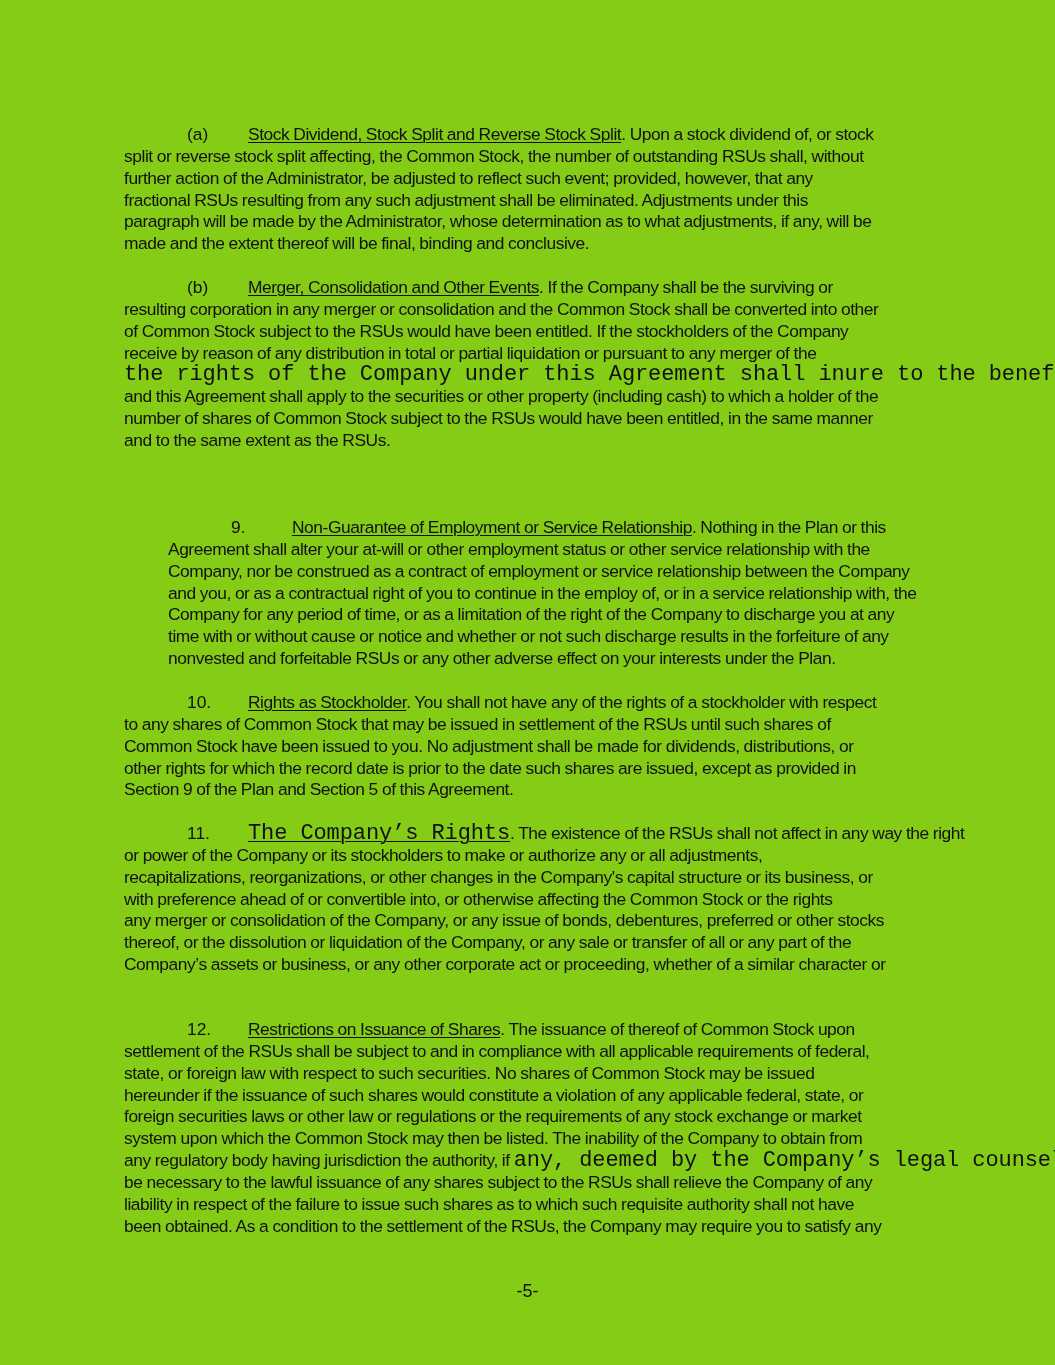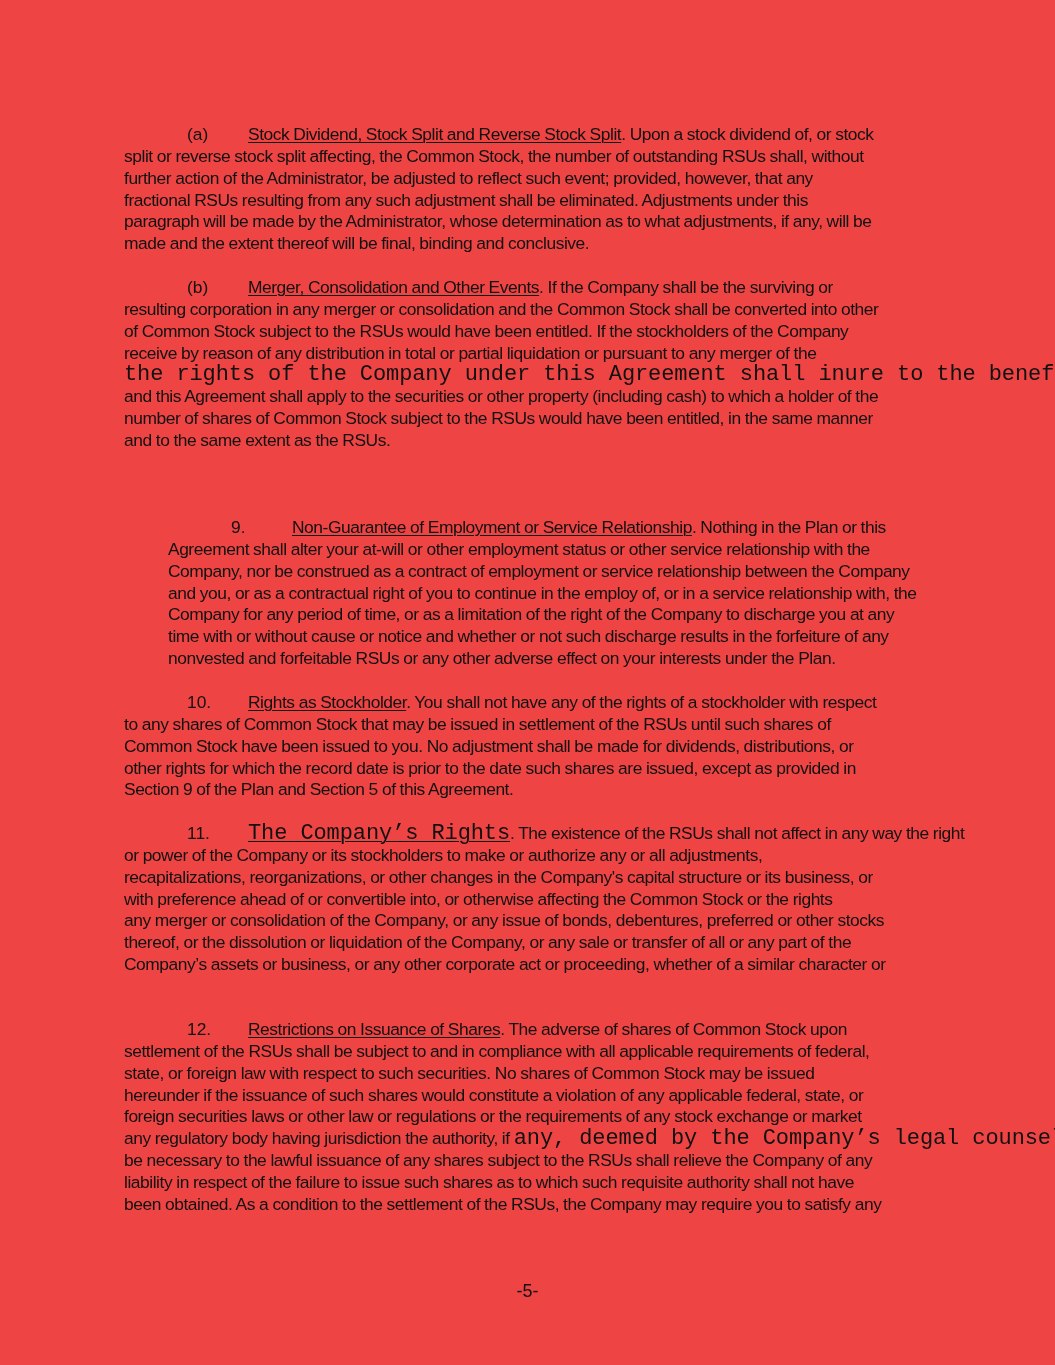--- a/index.html
+++ b/index.html
@@ -1,19 +1,19 @@
 <!DOCTYPE html>
 <html><head>
   <meta charset="utf-8">
   <style>
     html, body { margin: 0; padding: 0; background: #ffffff; }
     body { width: 1055px; height: 1365px; position: relative; overflow: hidden; }
     .page {
       position: absolute; left: 0; top: 0; width: 1055px; height: 1365px;
-      background: #ef4444; color: #111111;
+      background: #84cc16; color: #111111;
       font-family: "Liberation Sans", sans-serif;
       font-size: 17.4px;
       letter-spacing: -0.45px;
       word-spacing: -0.3px;
     }
     .para { position: absolute; left: 124px; width: 820px; }
     .line { height: 21.85px; line-height: 21.85px; white-space: nowrap; }
     .num { display: inline-block; width: 61px; margin-left: 63px; letter-spacing: 0; }
     .heading { text-decoration: underline; text-underline-offset: 2px; text-decoration-thickness: 1px; }
     .serif { font-family: Liberation Mono, monospace; font-size: 22px; letter-spacing: -0.1px; word-spacing: 0; }
@@ -77,26 +77,27 @@
     <div class="line">or power of the Company or its stockholders to make or authorize any or all adjustments,</div>
     <div class="line">recapitalizations, reorganizations, or other changes in the Company's capital structure or its business, or</div>
     <div class="line">with preference ahead of or convertible into, or otherwise affecting the Common Stock or the rights</div>
     <div class="line">any merger or consolidation of the Company, or any issue of bonds, debentures, preferred or other stocks</div>
     <div class="line">thereof, or the dissolution or liquidation of the Company, or any sale or transfer of all or any part of the</div>
     <div class="line">Company’s assets or business, or any other corporate act or proceeding, whether of a similar character or</div>
   </div>
 
   <div class="para" style="top:1019px;">
     <div class="line">
-      <span class="num">12.</span><span class="heading">Restrictions on Issuance of Shares</span><span>.  The adverse of shares of Common Stock upon</span>
+      <span class="num">12.</span><span class="heading">Restrictions on Issuance of Shares</span><span>.  The issuance of thereof of Common Stock upon</span>
     </div>
     <div class="line">settlement of the RSUs shall be subject to and in compliance with all applicable requirements of federal,</div>
     <div class="line">state, or foreign law with respect to such securities.  No shares of Common Stock may be issued</div>
     <div class="line">hereunder if the issuance of such shares would constitute a violation of any applicable federal, state, or</div>
     <div class="line">foreign securities laws or other law or regulations or the requirements of any stock exchange or market</div>
+    <div class="line">system upon which the Common Stock may then be listed.  The inability of the Company to obtain from</div>
     <div class="line"><span>any regulatory body having jurisdiction the authority, if </span><span class="serif">any, deemed by the Company’s legal counsel to</span></div>
     <div class="line">be necessary to the lawful issuance of any shares subject to the RSUs shall relieve the Company of any</div>
     <div class="line">liability in respect of the failure to issue such shares as to which such requisite authority shall not have</div>
     <div class="line">been obtained.  As a condition to the settlement of the RSUs, the Company may require you to satisfy any</div>
   </div>
 
   <div class="pagenum">-5-</div>
 </div>
 
 </body></html>

